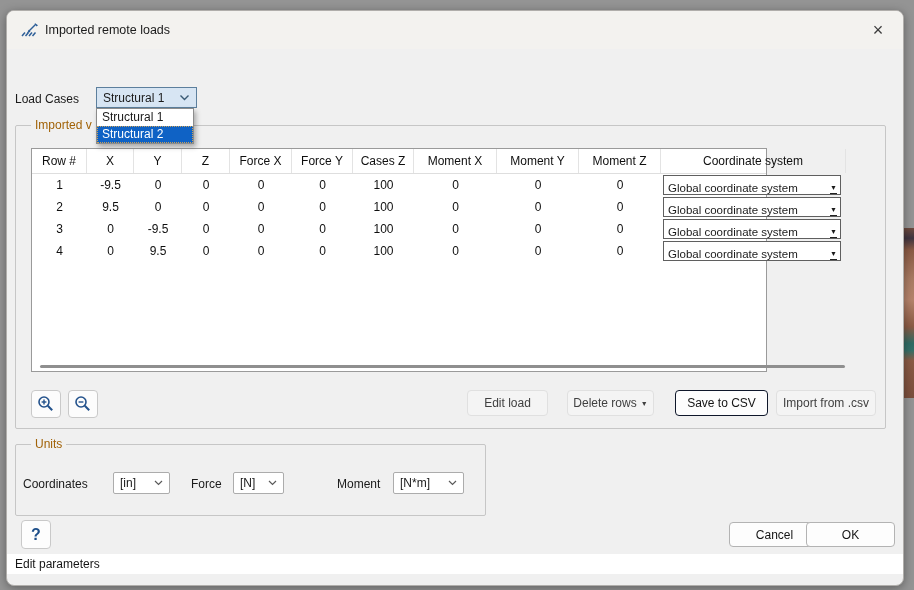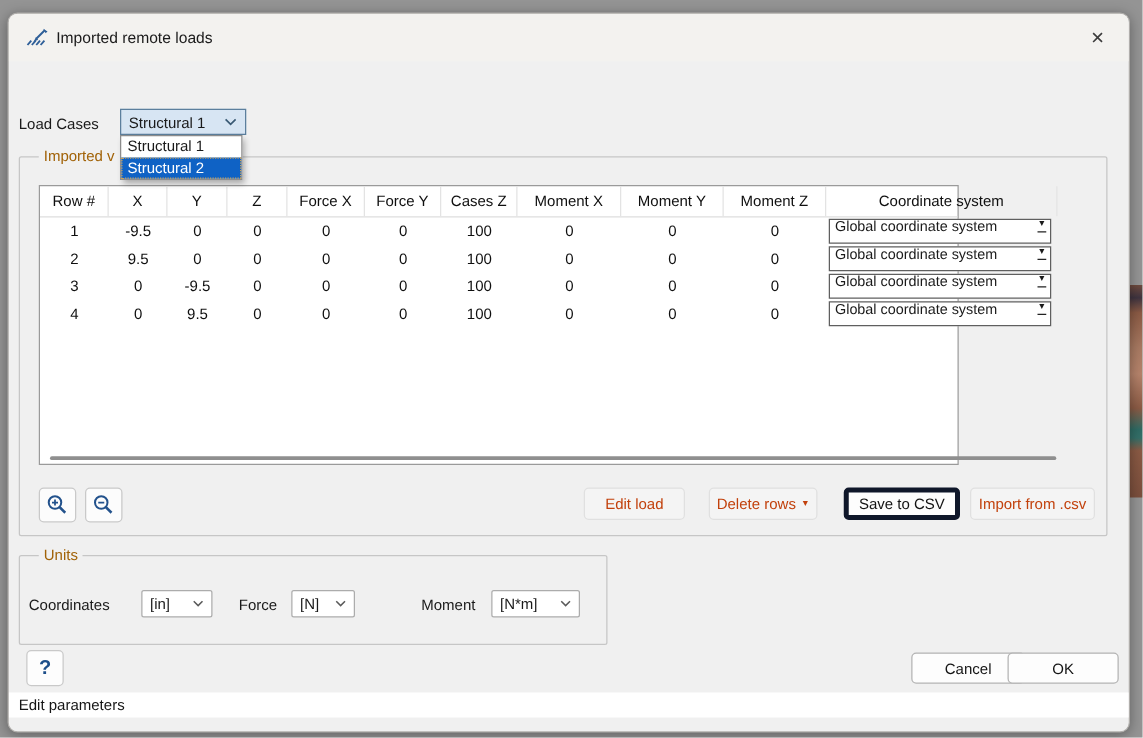--- a/index.html
+++ b/index.html
@@ -62,41 +62,41 @@
   .tbl-head { height:25px; border-bottom:1px solid #dedede; }
   .th {
     text-align:center; line-height:24px; border-right:1px solid #e3e3e3;
     white-space:nowrap; overflow:hidden; color:#0f0f0f;
   }
   .tbl-row { height:22px; }
   .td { text-align:center; line-height:22px; color:#0f0f0f; }
   .cs-cell { display:flex; align-items:center; }
   .cs-combo {
     width:178px; height:20px; margin-left:2px; background:#fff;
-    border:1px solid #5f5f5f; display:flex; align-items:flex-start;
+    border:1px solid #5f5f5f; display:flex; align-items:flex-end;
     justify-content:space-between; padding:0 3px 0 4px; cursor:pointer;
   }
   .cs-combo span:first-child { font-size:11.5px; white-space:nowrap; }
   .cs-arrow { font-size:7px; color:#1a1a1a; border-bottom:1px solid #222; padding-bottom:1px; line-height:8px; }
   .hscroll {
     position:absolute; left:8px; bottom:3px; width:805px; height:3px;
     background:#8f8f8f; border-radius:2px; cursor:pointer;
   }
   .icon-btn {
     position:absolute; top:379px; width:30px; height:28px; background:#fcfcfc;
     border:1px solid #c9c9c9; border-radius:4px; display:flex; align-items:center;
     justify-content:center; cursor:pointer;
   }
   .btn {
     position:absolute; top:379px; height:26px; border-radius:4px;
     font:12px "Liberation Sans",sans-serif; display:flex; align-items:center;
     justify-content:center; gap:4px; cursor:pointer;
   }
-  .btn.disabled { background:#f4f4f4; border:1px solid #e0e0e0; color:#c2410c; cursor:default; }
-  .btn.enabled { background:#fdfdfd; border:4px solid #0f172a; color:#141414; }
+  .btn.disabled { background:#f4f4f4; border:1px solid #e0e0e0; color:#404040; cursor:default; }
+  .btn.enabled { background:#fdfdfd; border:1px solid #0f172a; color:#141414; }
   .dd-arrow { font-size:7px; }
   .u-label { position:absolute; top:466px; }
   .u-combo {
     position:absolute; top:461px; height:22px; background:#fff; border:1px solid #acacac;
     border-radius:2px; display:flex; align-items:center; justify-content:space-between;
     padding:0 6px; cursor:pointer;
   }
   .help-btn {
     position:absolute; left:14px; top:509px; width:30px; height:29px;
     background:#fdfdfd; border:1px solid #c9c9c9; border-radius:4px;

